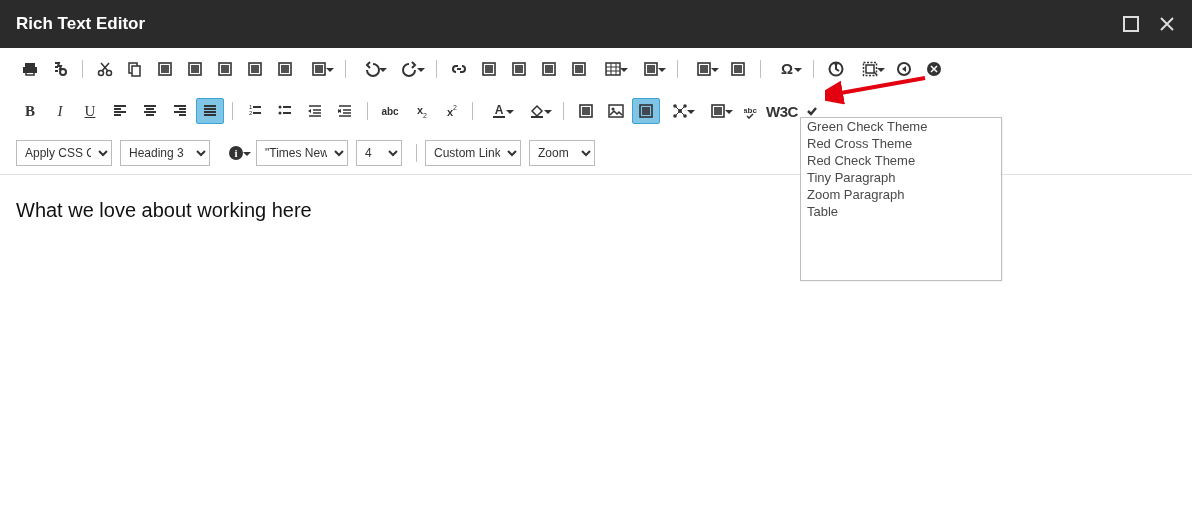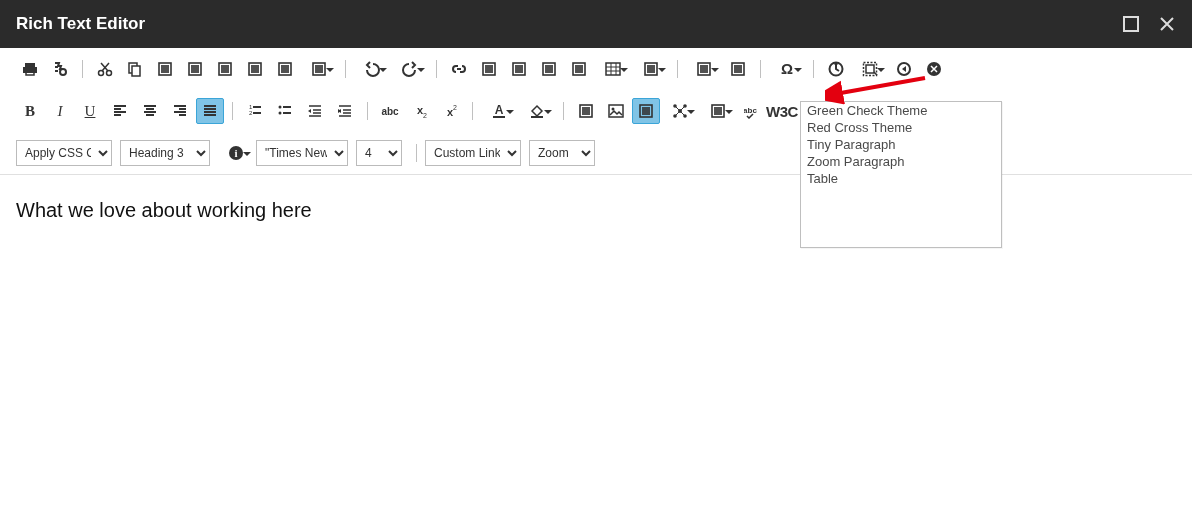--- a/index.html
+++ b/index.html
@@ -23,21 +23,21 @@
   .textbtn{font-weight:bold;font-family:"Times New Roman",serif;font-size:15px;}
   .textbtn.I{font-style:italic;font-weight:normal;}
   .textbtn.U{text-decoration:underline;font-weight:normal;}
   .abc{font-size:10px;font-weight:bold;}
   select.combo{height:26px;border:1px solid #bbb;font-size:12px;background:#fff;color:#333;padding:0 4px;
                flex-shrink:0;margin-right:6px;}
   
   .editor{position:relative;padding:24px 16px;}
   .editor h3{margin:0;font-size:20px;font-weight:400;color:#111;}
   
-  .menu{position:absolute;top:101px;left:800px;width:200px;background:#fff;border:1px solid #bfbfbf;
+  .menu{position:absolute;top:117px;left:800px;width:200px;background:#fff;border:1px solid #bfbfbf;
         box-shadow:1px 1px 0 rgba(0,0,0,.04);padding-bottom:60px;z-index:20;}
   .menu .item{padding:1px 6px;font-size:13px;color:#4a4a4a;cursor:pointer;white-space:nowrap;}
   .menu .item.hover{background:#e9e9e9;color:#222;}
   
   .arrow{position:absolute;top:70px;left:825px;z-index:30;pointer-events:none;}
 </style>
 </head>
 <body>
 
 <div class="window">
@@ -405,20 +405,21 @@
 
   </div>
 
   <div class="editor">
     <h3>What we love about working here</h3>
   </div>
 
   <div class="menu" id="tplmenu">
       <div class="item">Green Check Theme</div>
       <div class="item">Red Cross Theme</div>
+      <div class="item">Red Check Theme</div>
       <div class="item">Tiny Paragraph</div>
       <div class="item">Zoom Paragraph</div>
       <div class="item">Table</div>
     </div>
 
   <svg class="arrow" width="110" height="40">
     <defs>
         <marker id="ah" markerWidth="10" markerHeight="10" refX="2" refY="3" orient="auto">
       <path d="M0,0 L0,6 L8,3 z" fill="#e3000f"></path>
         </marker>

